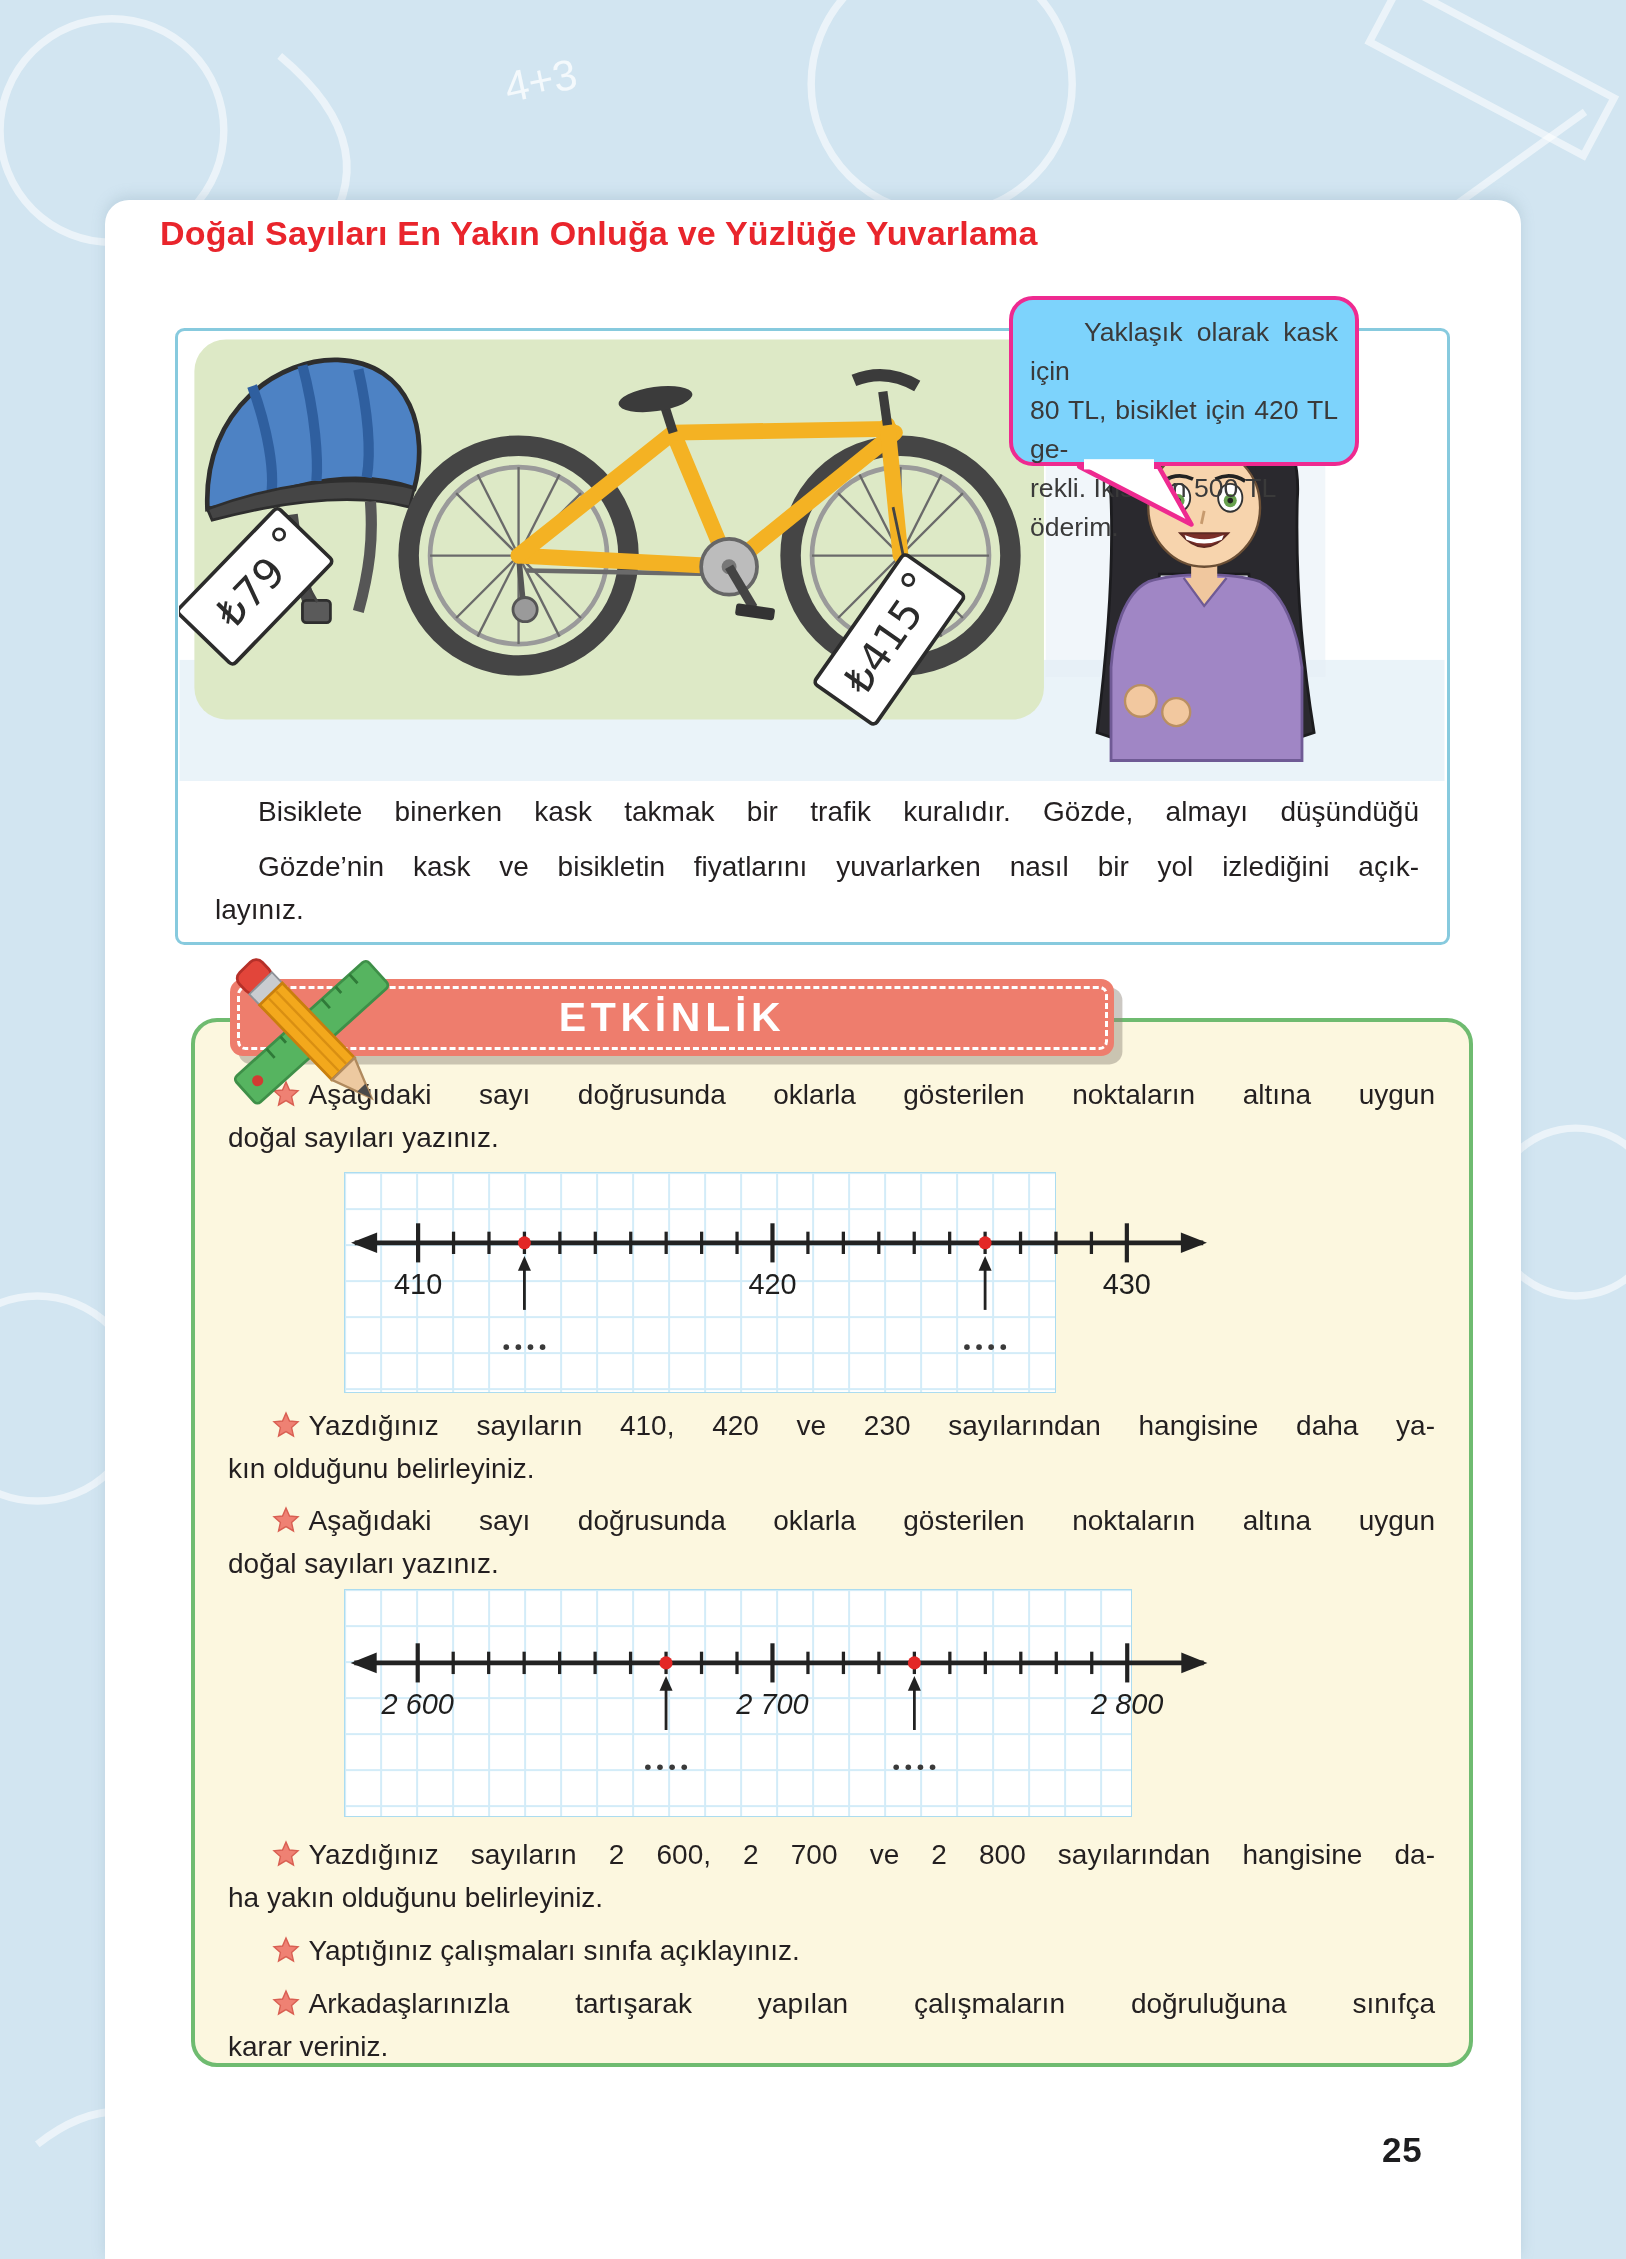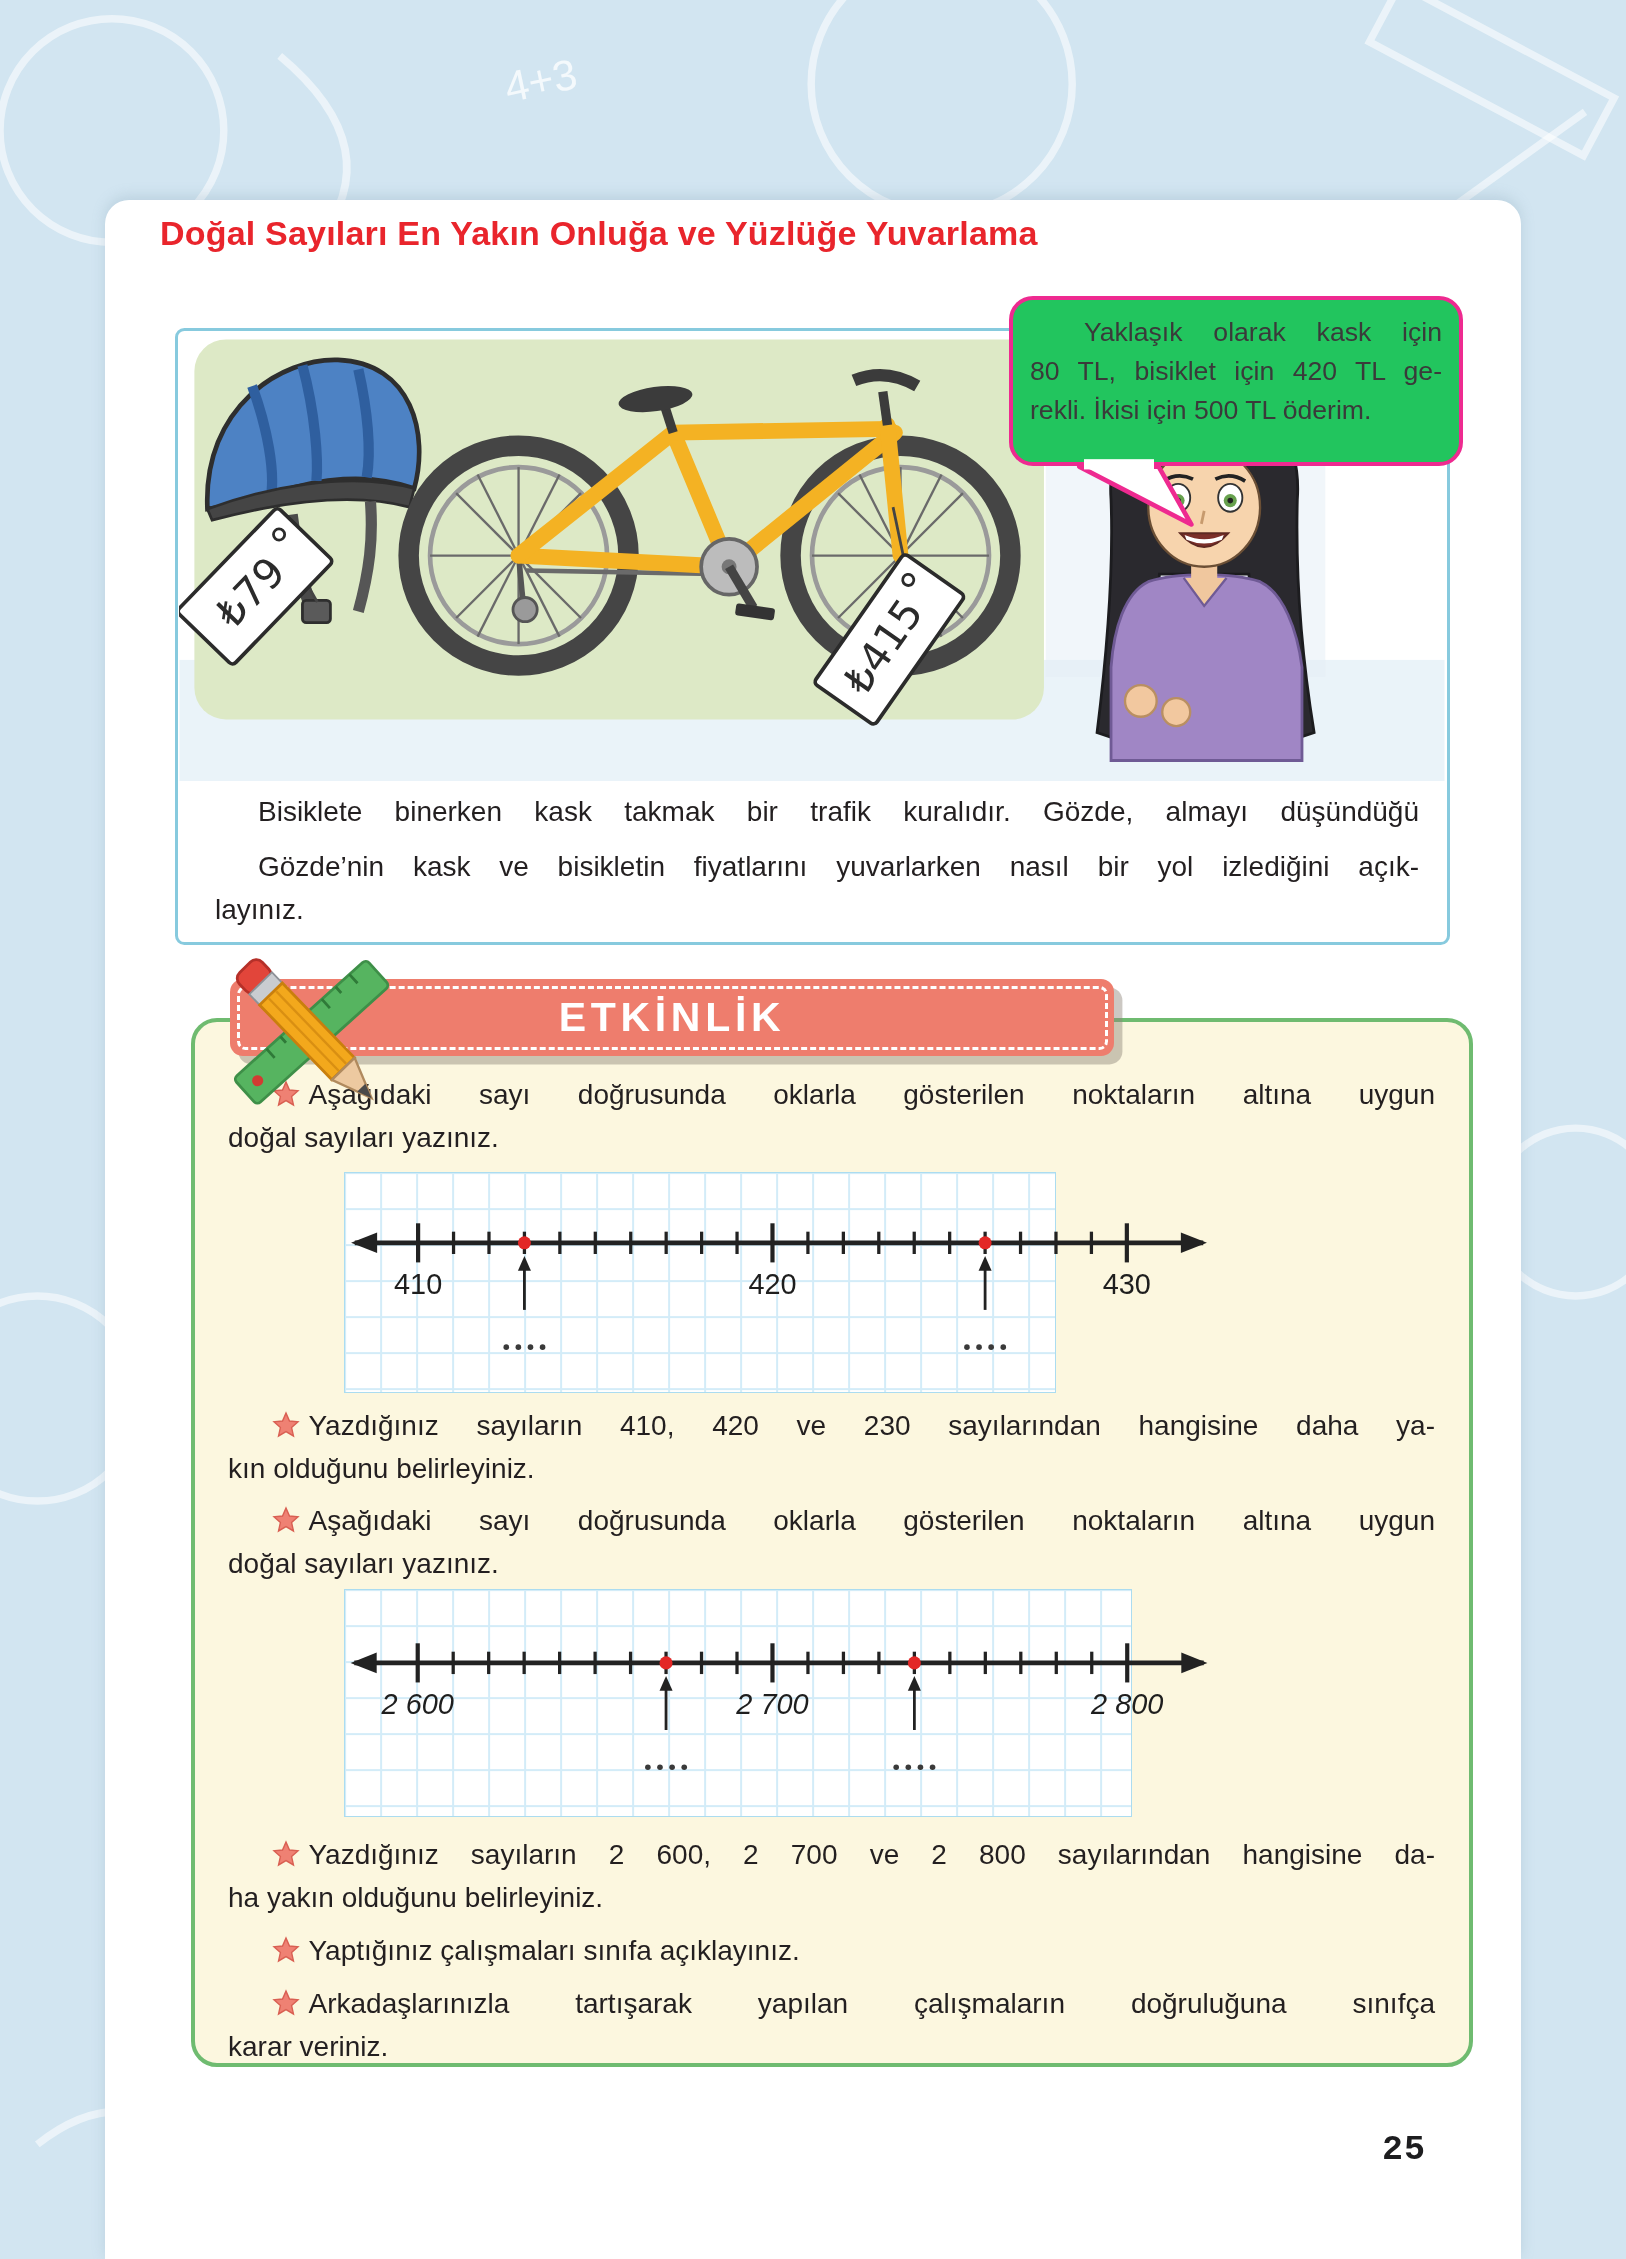--- a/index.html
+++ b/index.html
@@ -28,22 +28,22 @@
   .scene-svg{position:absolute;left:0.9px;top:0.9px;}
   .intro-text{
     position:absolute;left:37px;top:459px;width:1204px;
     font-size:28px;line-height:43px;color:var(--ink,#231f20);
   }
   .para{margin:0 0 12px 0;}
   .bline{display:block;}
   .bline.first{text-indent:43px;}
   .bline.fill{text-align:justify;text-align-last:justify;}
   .bubble{
-    position:absolute;left:1009px;top:296px;width:454px;height:170px;
-    background:#22c55e;border:4.7px solid var(--bubble_pink,#ee2a90);
+    position:absolute;left:1009px;top:296px;width:350px;height:170px;
+    background:#7dd3fc;border:4.7px solid var(--bubble_pink,#ee2a90);
     border-radius:24px;z-index:4;box-sizing:border-box;
     padding:13px 17px 0 17px;font-size:26.6px;line-height:39px;color:#3a3a3a;
   }
   .bubble .bline.first{text-indent:54px;}
   .tail{position:absolute;left:1070px;top:459px;z-index:5;overflow:visible;}
   .badge{
     position:absolute;left:230px;top:979px;width:884px;height:77px;
     background:var(--badge_salmon,#ee7d6d);border-radius:13px;z-index:3;
     box-shadow:8.4px 8.4px 0 rgba(143,134,121,.45);
     display:flex;align-items:center;justify-content:center;
@@ -72,21 +72,21 @@
     position:absolute;background:#fff;border:1.9px solid #abdcf0;box-sizing:border-box;
     background-image:
       linear-gradient(var(--grid_blue,#d3ecf8) 1.9px, transparent 1.9px),
       linear-gradient(90deg, var(--grid_blue,#d3ecf8) 1.9px, transparent 1.9px);
     background-size:36px 36px;background-position:-0.9px -0.9px;
   }
   #panel0{left:149px;top:150px;width:712px;height:221px;}
   #panel1{left:149px;top:567px;width:788px;height:228px;font-style:italic;}
   .page-number{
     position:absolute;left:1382px;top:2130px;font-size:35px;font-weight:bold;
-    color:#1d1d1f;z-index:3;letter-spacing:0.9px;font-family:Liberation Mono, monospace;
+    color:#1d1d1f;z-index:3;letter-spacing:0.9px;
   }
   .tagtxt{font-family:"DejaVu Sans","Liberation Sans",sans-serif;font-size:44px;fill:#2b2b2b;}
 </style>
 </head>
 <body>
 
 <svg class="doodles" width="1627" height="2260" viewBox="0 0 1745 2424">
   <g stroke="rgba(255,255,255,0.55)" stroke-width="8" fill="none">
     <circle cx="120" cy="140" r="120"></circle>
     <circle cx="1010" cy="90" r="140"></circle>

